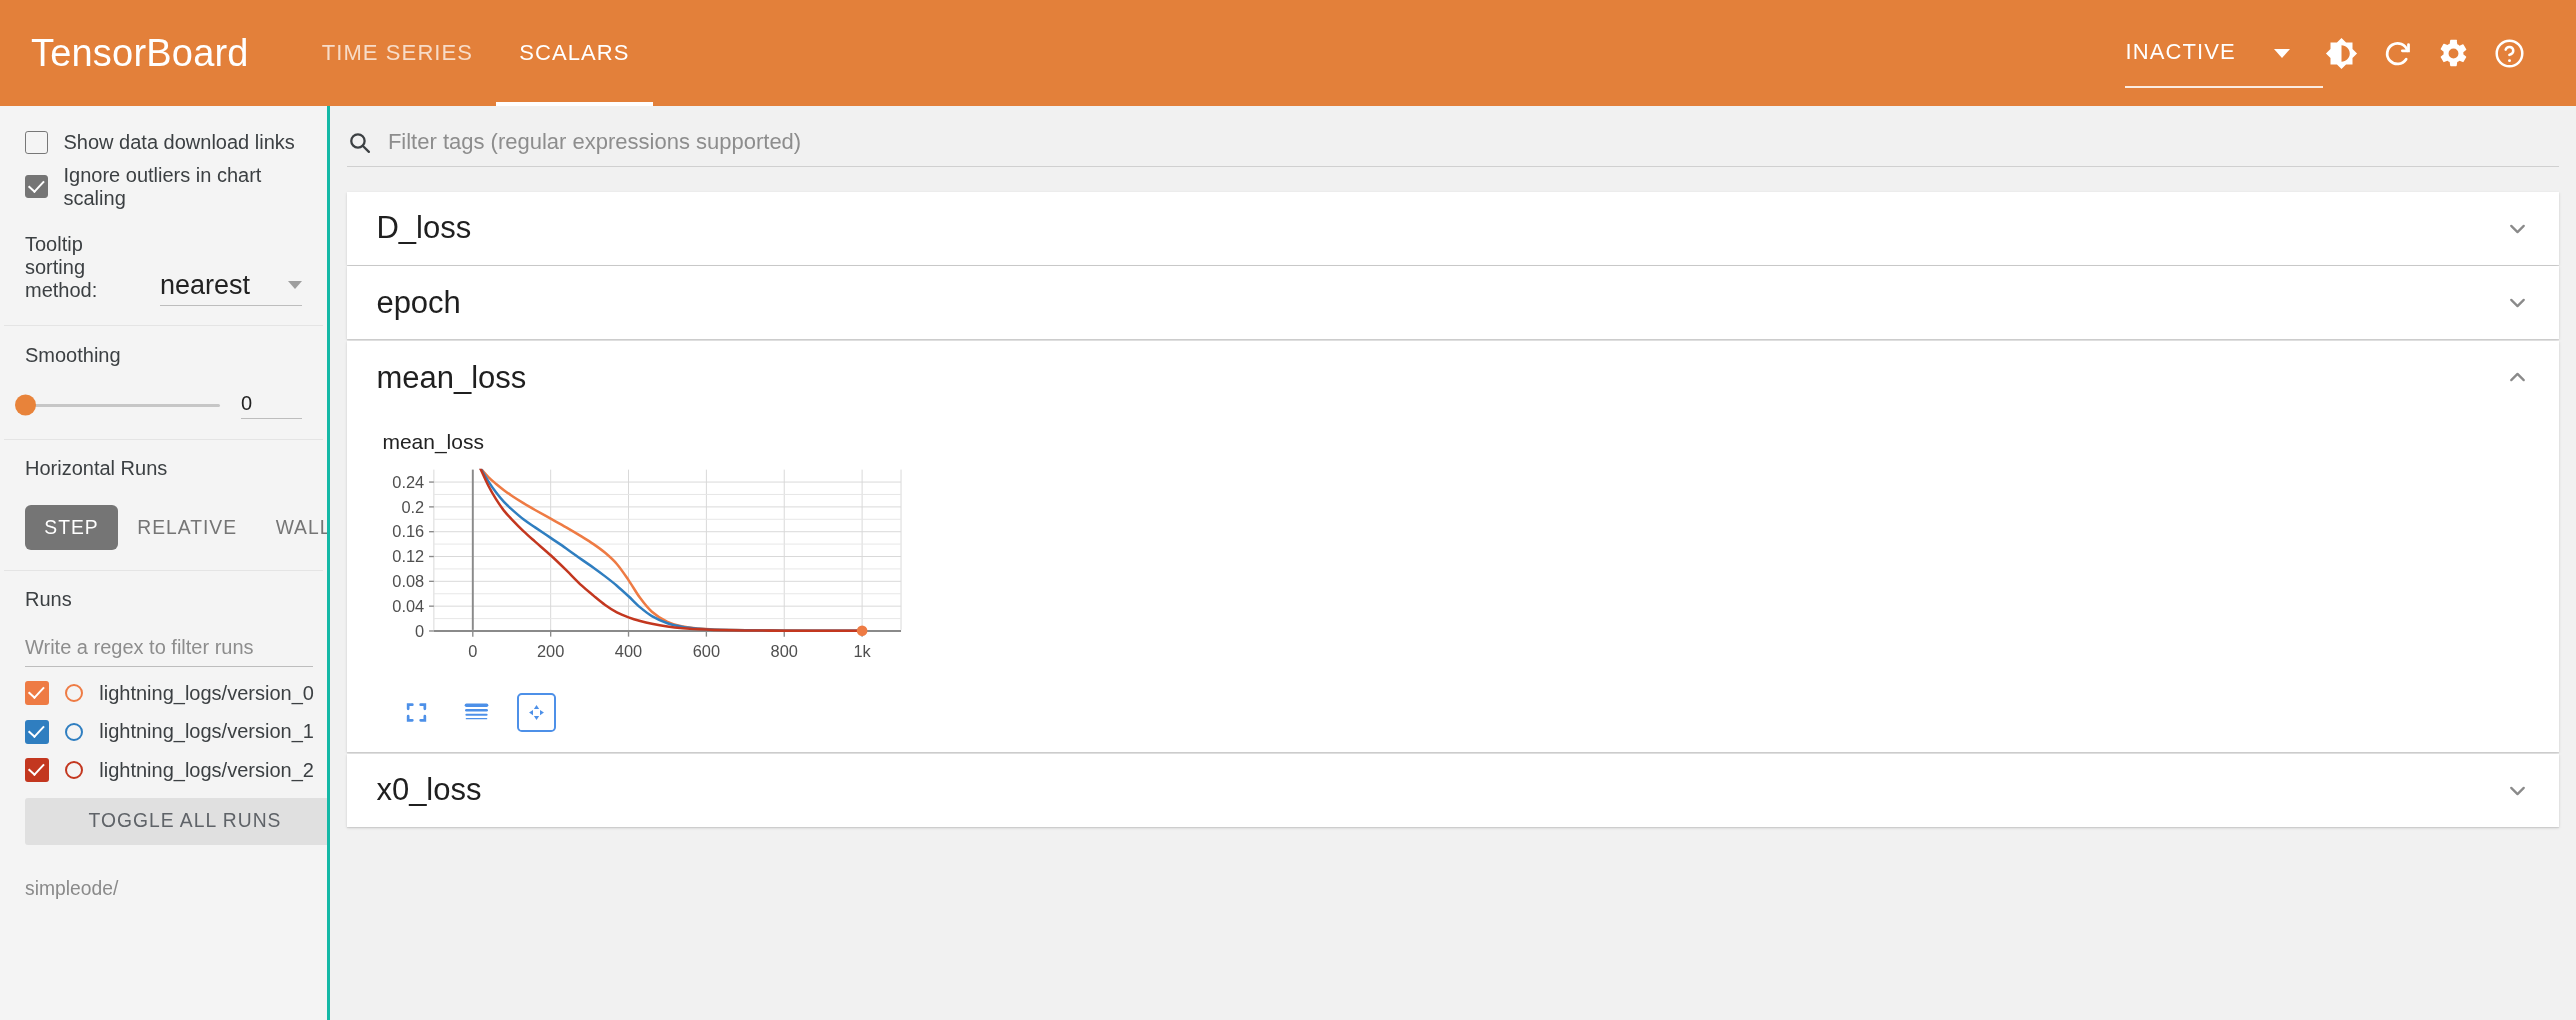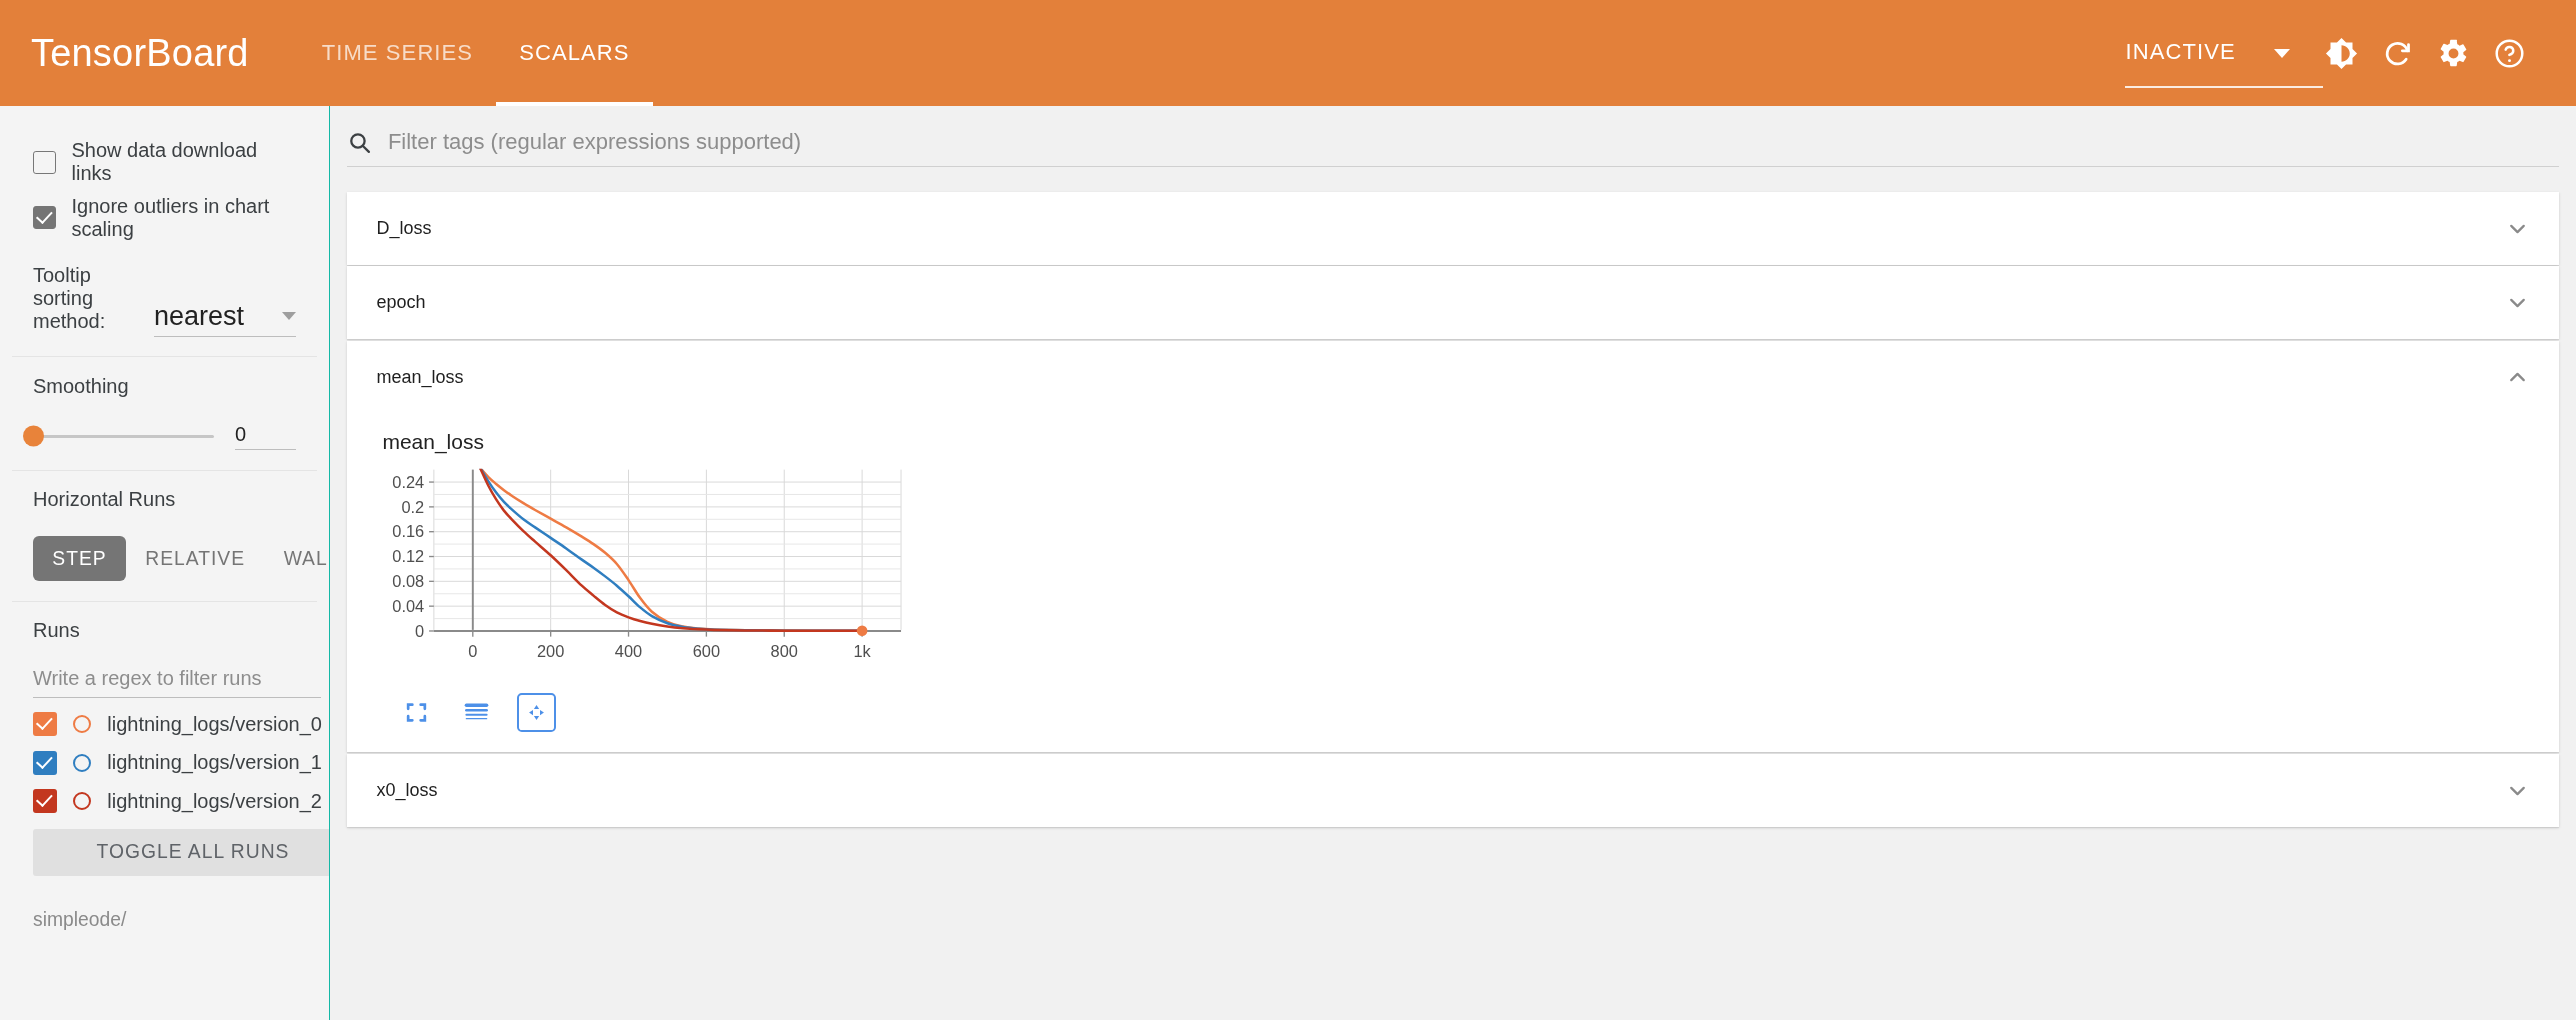--- a/index.html
+++ b/index.html
@@ -90,22 +90,22 @@
     display: flex;
     height: 914px;
     background: #f1f1f1;
   }
 
   
   .sidebar {
     width: 330px;
     min-width: 330px;
     background: #f4f4f4;
-    border-right: 1px solid #14b8a6;
-    padding: 12px;
+    border-right: 3px solid #14b8a6;
+    padding: 4px;
     font-size: 20px;
     color: #3c4043;
     overflow: hidden;
   }
   .sb-section { padding: 17.4px 21px 19.3px 21px; }
   .sb-divider { height: 1px; background: #e4e4e4; margin: 0; }
 
   .check-row {
     display: flex; align-items: center;
     margin: 9.7px 0 0 0;
@@ -282,21 +282,21 @@
     box-shadow: 0 1px 2.9px rgba(0,0,0,.12), 0 1px 1px rgba(0,0,0,.08);
     margin-bottom: 1.9px;
   }
   .card + .card { margin-top: 1.9px; }
   .card-header {
     height: 73px;
     display: flex; align-items: center;
     padding: 0 29px 0 29px;
     cursor: pointer;
   }
-  .card-title { font-size: 18px; color: #1f1f1f; }
+  .card-title { font-size: 31px; color: #1f1f1f; }
   .chev { margin-left: auto; color: #8a8a8a; display: flex; align-items: center;}
 
   .card-body { padding: 5.8px 0 19.3px 0; }
   .chart-title { font-size: 21px; color: #222; margin: 9.7px 0 0 35px; }
   .chart-wrap { padding: 5.8px 0 0 21px; }
   .chart-toolbar {
     display: flex; align-items: center;
     gap: 21px;
     margin: 7.7px 0 0 50px;
   }

